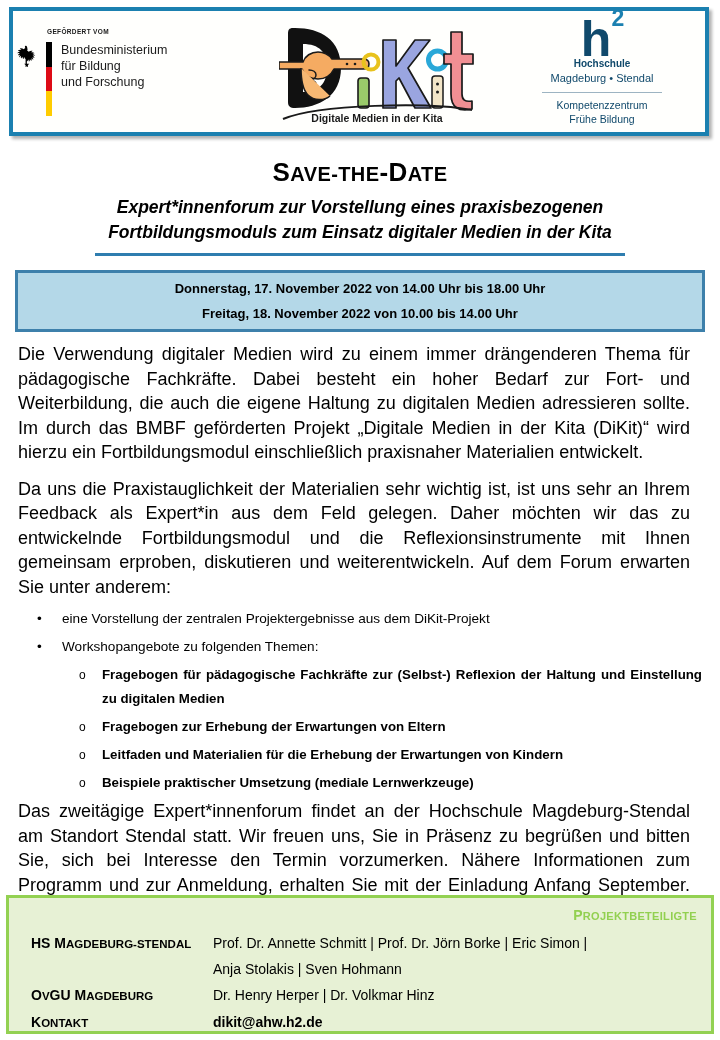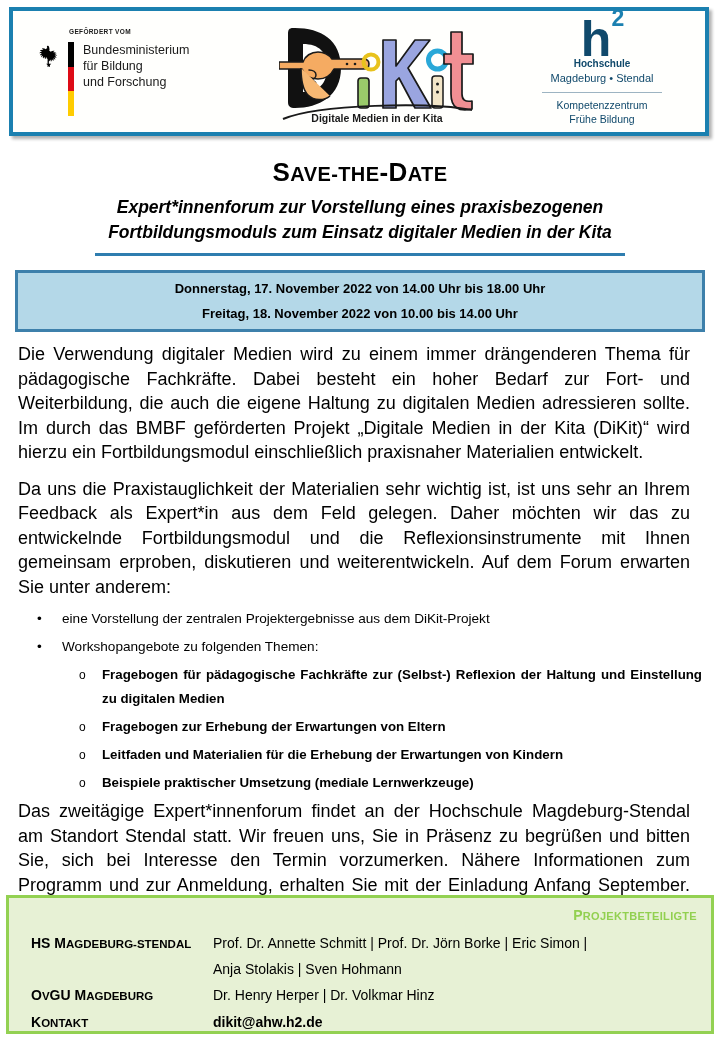--- a/index.html
+++ b/index.html
@@ -21,21 +21,21 @@
   .header-frame {
     position: absolute;
     left: 9px; top: 7px;
     width: 700px; height: 129px;
     border: 4px solid #1b80b0;
     background: #fffffd;
     box-shadow: 3px 3px 3px rgba(0,0,0,.30);
     display: flex;
     align-items: center;
   }
-  .logo-bmbf { width: 215px; padding-left: 22px; }
+  .logo-bmbf { width: 215px; }
   .bmbf-kicker {
     font-size: 6.5px;
     letter-spacing: .35px;
     font-weight: 700;
     color: #1a1a1a;
     margin: 0 0 7px 34px;
     font-family: "Liberation Sans", sans-serif;
   }
   .bmbf-row { display: flex; align-items: flex-start; }
   .eagle {

